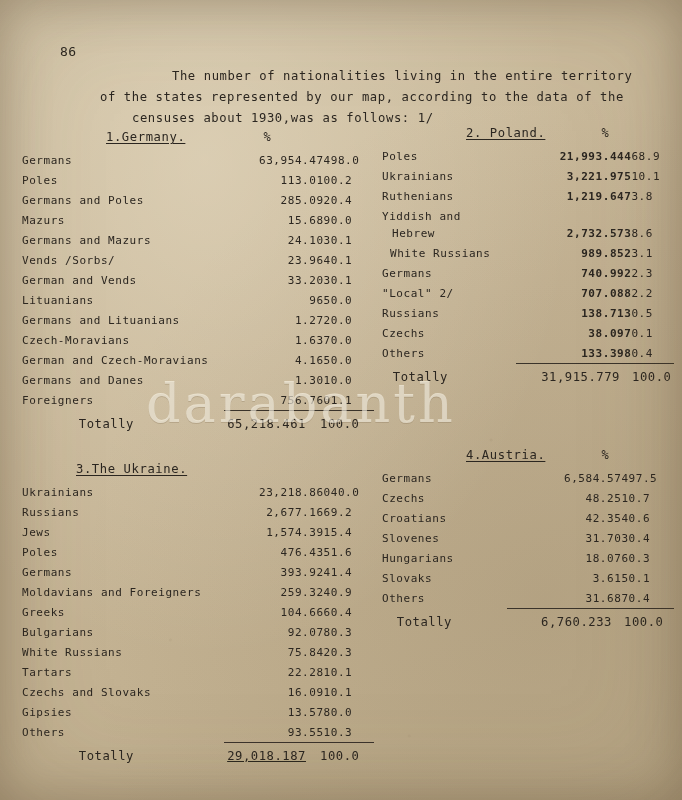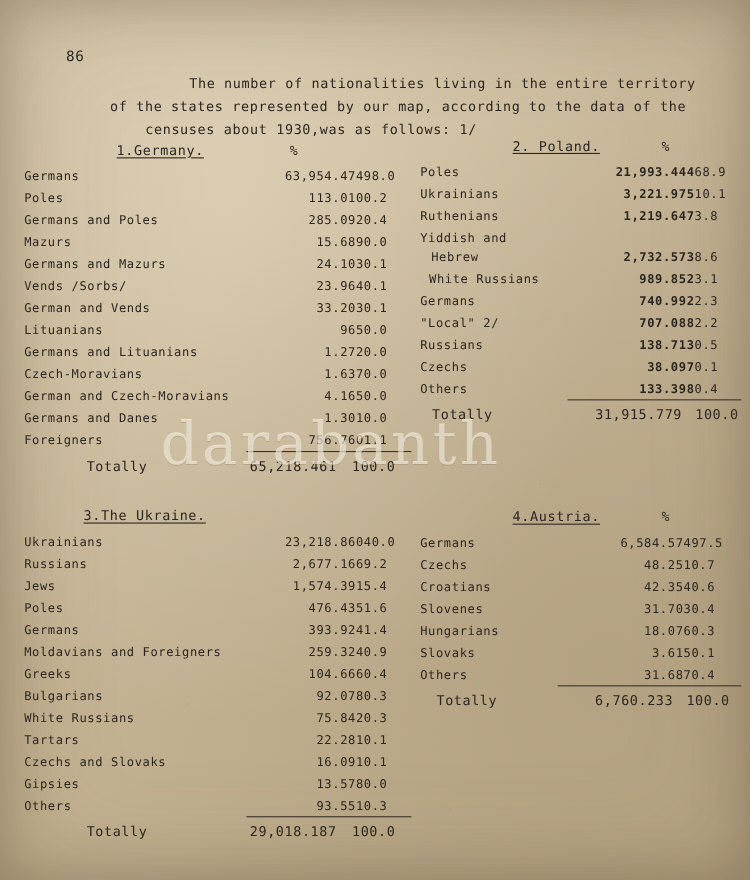--- a/index.html
+++ b/index.html
@@ -82,21 +82,21 @@
   }
   .col-left-2 {
     position: absolute;
     left: 22px;
     top: 462px;
     width: 352px;
   }
   .col-right-2 {
     position: absolute;
     left: 382px;
-    top: 463px;
+    top: 448px;
     width: 292px;
   }
 
   .tbl-head {
     display: flex;
     align-items: flex-end;
     font-size: 12.2px;
     letter-spacing: 0.6px;
     margin-bottom: 6px;
   }
@@ -143,21 +143,21 @@
 
   
   .col-left table.nat td.name { width: 196px; }
   .col-left table.nat td.num  { width: 104px; }
   .col-left .totals .t-label { width: 112px; text-align: right; padding-right: 16px; }
   .col-left .totals .t-num { width: 156px; padding-right: 14px; }
 
   .col-left-2 table.nat td.name { width: 196px; }
   .col-left-2 table.nat td.num  { width: 104px; }
   .col-left-2 .totals .t-label { width: 112px; text-align: right; padding-right: 16px; }
-  .col-left-2 .totals .t-num { width: 156px; padding-right: 14px; }
+  .col-left-2 .totals .t-num { width: 156px; padding-right: 14px; text-decoration: underline; }
 
   
   .col-right table.nat td.name { width: 124px; }
   .col-right table.nat td.num  { width: 114px; font-weight: bold; }
   .col-right .totals .t-label { width: 66px; text-align: right; padding-right: 14px; }
   .col-right .totals .t-num { width: 158px; padding-right: 12px; }
 
   .col-right-2 table.nat td.name { width: 116px; }
   .col-right-2 table.nat td.num  { width: 112px; }
   .col-right-2 .totals .t-label { width: 70px; text-align: right; padding-right: 12px; }

